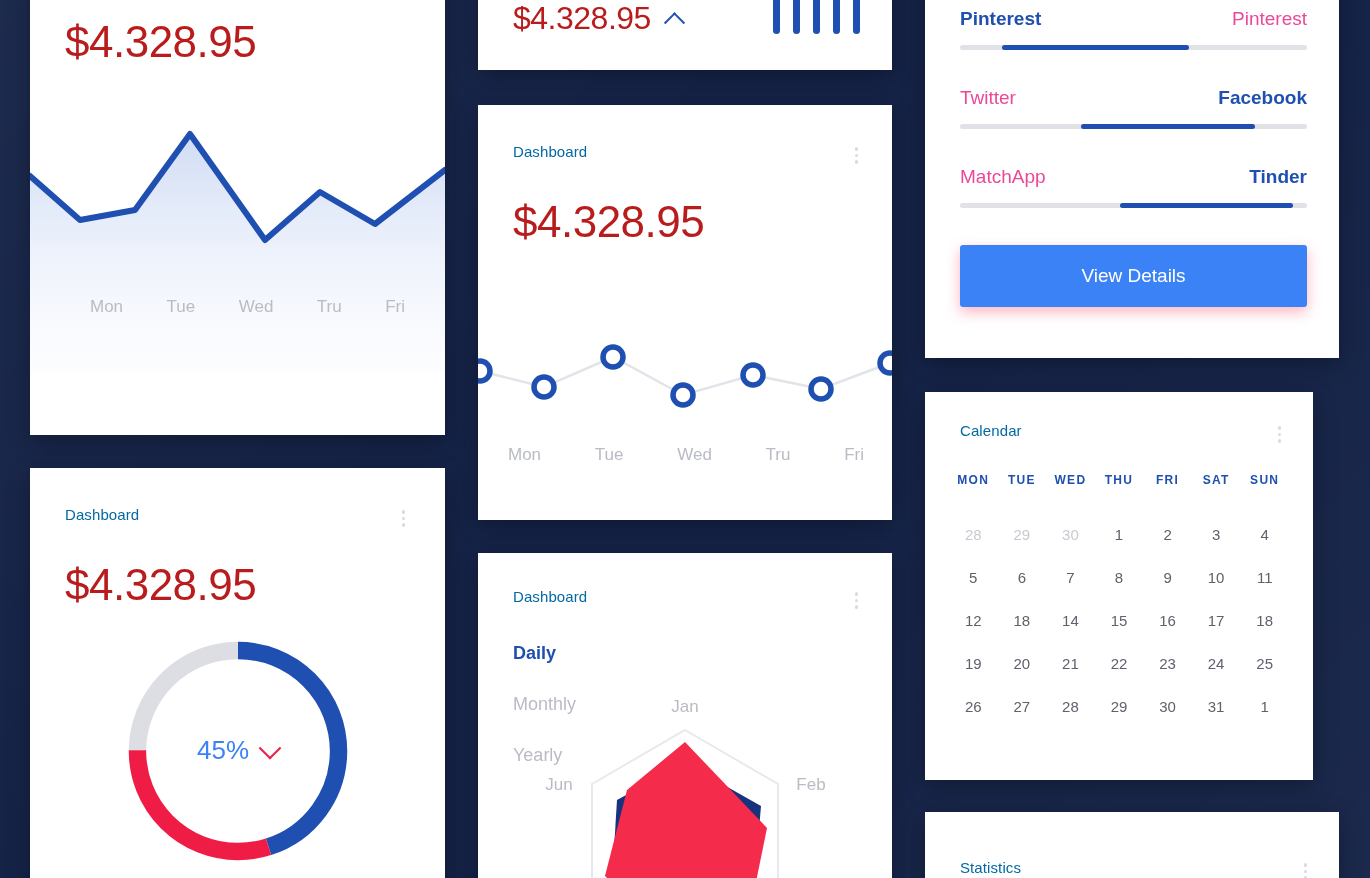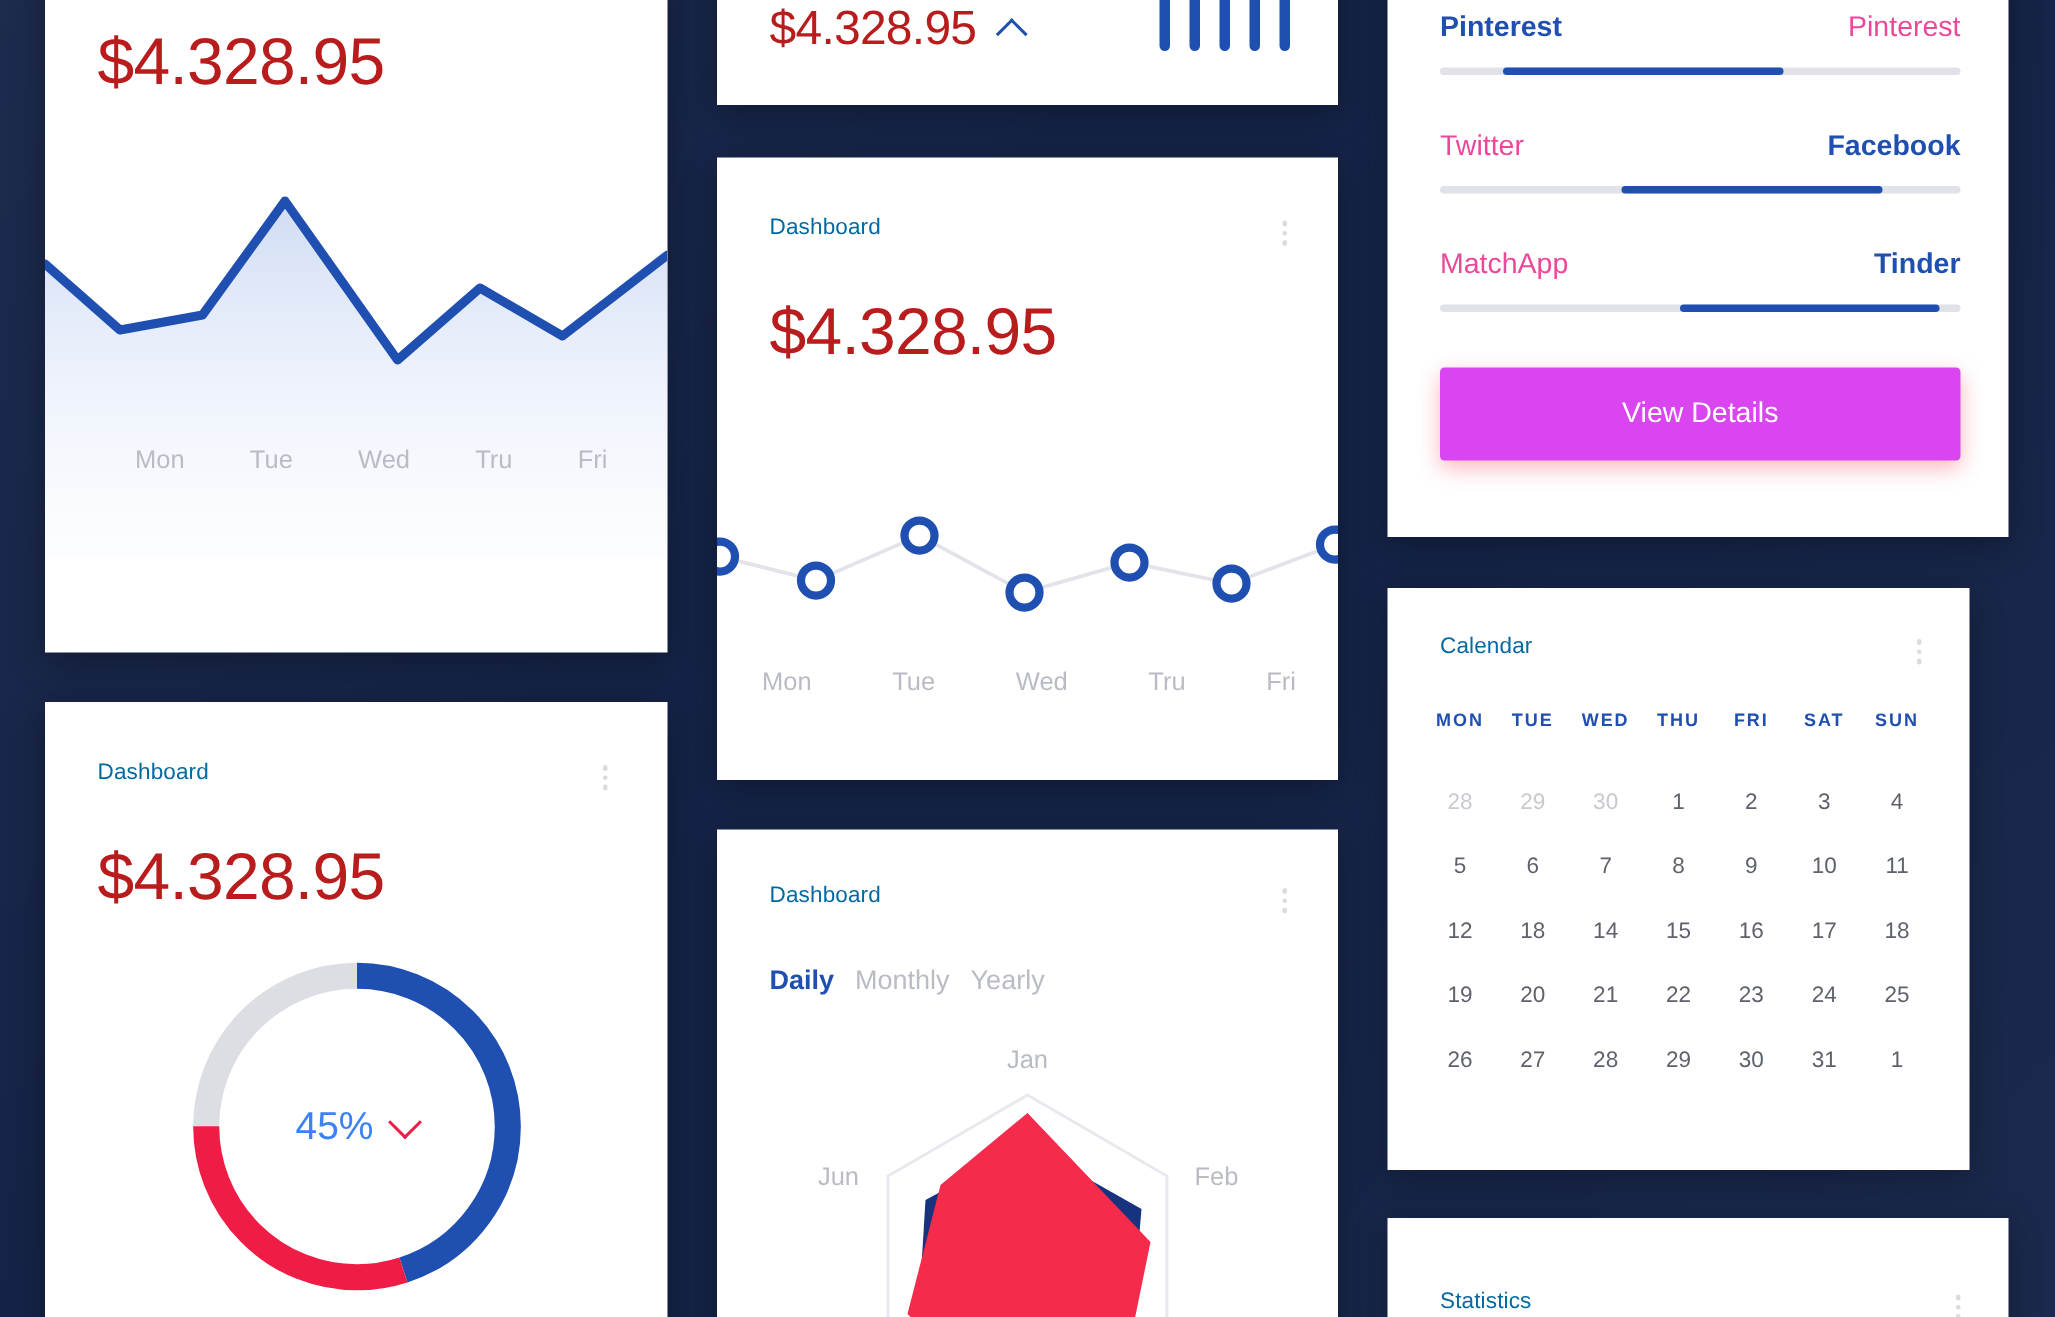--- a/index.html
+++ b/index.html
@@ -130,21 +130,21 @@
   
   #card-line { left: 478px; top: 105px; width: 414px; height: 415px; }
   #card-line .card-head { padding: 38px 32px 0 35px; }
   #card-line .amount { margin: 32px 0 0 35px; }
   #card-line .plot { position: absolute; left: 0; top: 230px; width: 414px; height: 130px; }
   #card-line .axis-row { position: absolute; left: 30px; right: 28px; top: 340px; }
 
   
   #card-radar { left: 478px; top: 553px; width: 414px; height: 420px; }
   #card-radar .card-head { padding: 35px 32px 0 35px; }
-  .tabs { display: flex; gap: 14px; margin: 30px 0 0 35px; }
+  .tabs { display: flex; gap: 30px; margin: 30px 0 0 35px; flex-direction: column; }
   .tab { font-size: 18px; color: #b9bcc4; cursor: pointer; }
   .tab.active { color: #1f4fb0; font-weight: bold; }
   #card-radar .plot { position: absolute; left: 57px; top: 135px; width: 300px; height: 280px; }
 
   
   #card-social { left: 925px; top: -62px; width: 414px; height: 420px; }
   .social-body { padding: 70px 32px 0 35px; }
   .srow-labels {
     display: flex; justify-content: space-between; align-items: baseline;
     font-size: 19px; margin-bottom: 15px;
@@ -154,21 +154,21 @@
   .track {
     position: relative; height: 5px; border-radius: 3px;
     background: #e0e2e8; margin-bottom: 37px;
   }
   .fill {
     position: absolute; top: 0; height: 5px; border-radius: 3px;
     background: #1f4fb0;
   }
   .btn-primary {
     display: block; width: 100%; border: 0; cursor: pointer;
-    background: #d946ef; color: #fff;
+    background: #3b82f6; color: #fff;
     font-family: "Liberation Sans", sans-serif;
     font-size: 19px; padding: 20px 0; border-radius: 3px;
     box-shadow: 0 5px 14px rgba(244,43,75,0.35);
     margin-top: 27px;
   }
 
   
   #card-cal { left: 925px; top: 392px; width: 388px; height: 388px; }
   #card-cal .card-head { padding: 30px 30px 0 35px; }
   .cal-grid {

